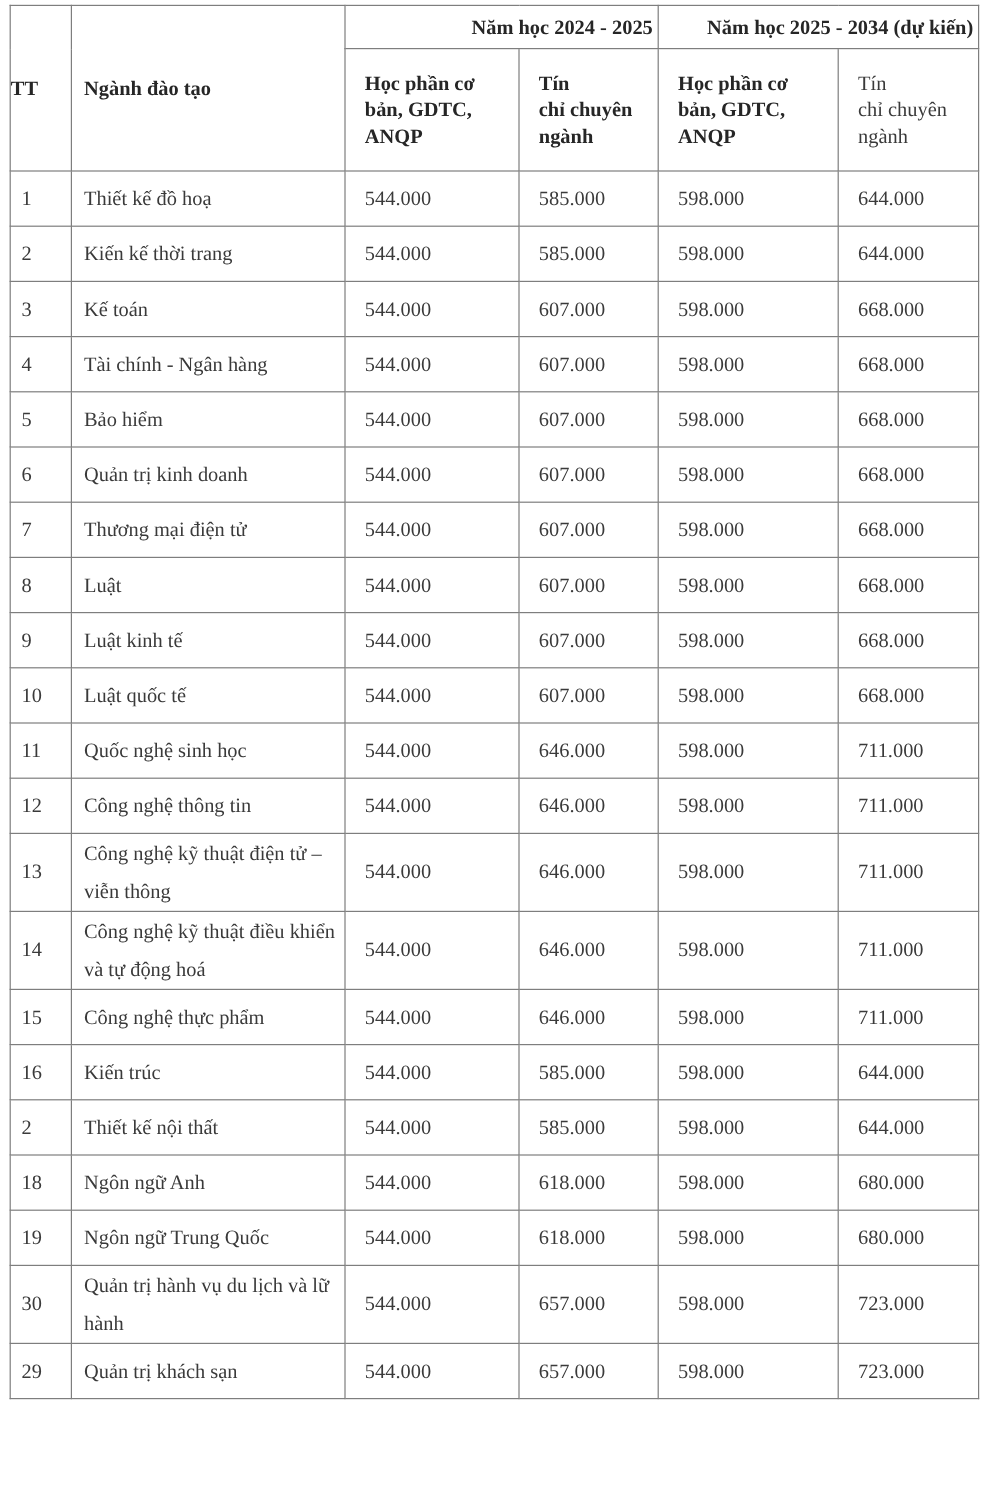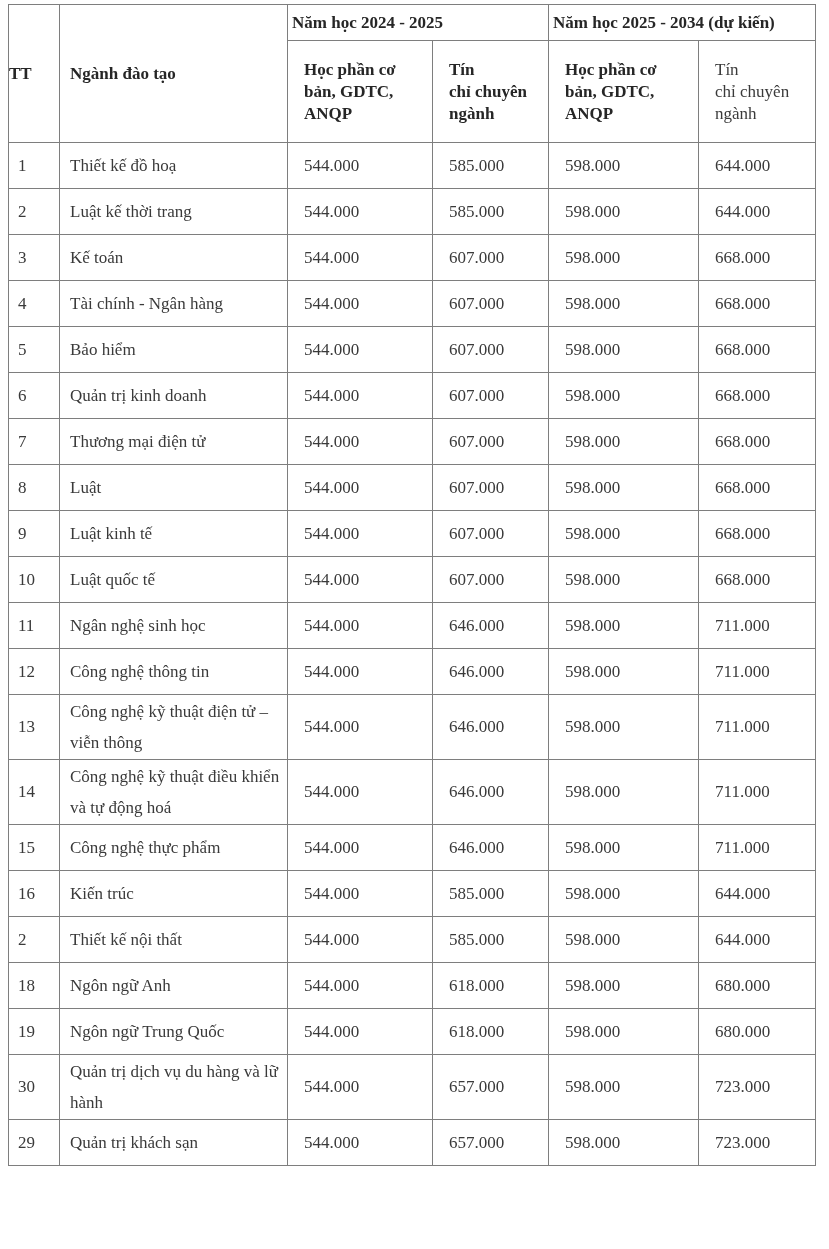--- a/index.html
+++ b/index.html
@@ -28,21 +28,21 @@
     vertical-align: middle;
     box-sizing: border-box;
     overflow: hidden;
   }
   .fee-table th {
     color: #262626;
     font-weight: bold;
   }
   tr.group-row th.group-cell {
     height: 36px;
-    text-align: left;
+    text-align: right;
     padding: 0 4px;
   }
   th.tt-h {
     padding-left: 0;
   }
   th.name-h {
     padding-left: 10px;
   }
   tr.sub-row th {
     height: 102px;
@@ -108,21 +108,21 @@
       <tr>
         <td class="tt">1</td>
         <td class="name">Thiết kế đồ hoạ</td>
         <td class="num">544.000</td>
         <td class="num">585.000</td>
         <td class="num">598.000</td>
         <td class="num">644.000</td>
       </tr>
       <tr>
         <td class="tt">2</td>
-        <td class="name">Luật kế thời trang</td>
+        <td class="name">Kiến kế thời trang</td>
         <td class="num">544.000</td>
         <td class="num">585.000</td>
         <td class="num">598.000</td>
         <td class="num">644.000</td>
       </tr>
       <tr>
         <td class="tt">3</td>
         <td class="name">Kế toán</td>
         <td class="num">544.000</td>
         <td class="num">607.000</td>
@@ -180,21 +180,21 @@
       <tr>
         <td class="tt">10</td>
         <td class="name">Luật quốc tế</td>
         <td class="num">544.000</td>
         <td class="num">607.000</td>
         <td class="num">598.000</td>
         <td class="num">668.000</td>
       </tr>
       <tr>
         <td class="tt">11</td>
-        <td class="name">Ngân nghệ sinh học</td>
+        <td class="name">Quốc nghệ sinh học</td>
         <td class="num">544.000</td>
         <td class="num">646.000</td>
         <td class="num">598.000</td>
         <td class="num">711.000</td>
       </tr>
       <tr>
         <td class="tt">12</td>
         <td class="name">Công nghệ thông tin</td>
         <td class="num">544.000</td>
         <td class="num">646.000</td>
@@ -252,21 +252,21 @@
       <tr>
         <td class="tt">19</td>
         <td class="name">Ngôn ngữ Trung Quốc</td>
         <td class="num">544.000</td>
         <td class="num">618.000</td>
         <td class="num">598.000</td>
         <td class="num">680.000</td>
       </tr>
       <tr>
         <td class="tt">30</td>
-        <td class="name">Quản trị dịch vụ du hàng và lữ hành</td>
+        <td class="name">Quản trị hành vụ du lịch và lữ hành</td>
         <td class="num">544.000</td>
         <td class="num">657.000</td>
         <td class="num">598.000</td>
         <td class="num">723.000</td>
       </tr>
       <tr>
         <td class="tt">29</td>
         <td class="name">Quản trị khách sạn</td>
         <td class="num">544.000</td>
         <td class="num">657.000</td>

